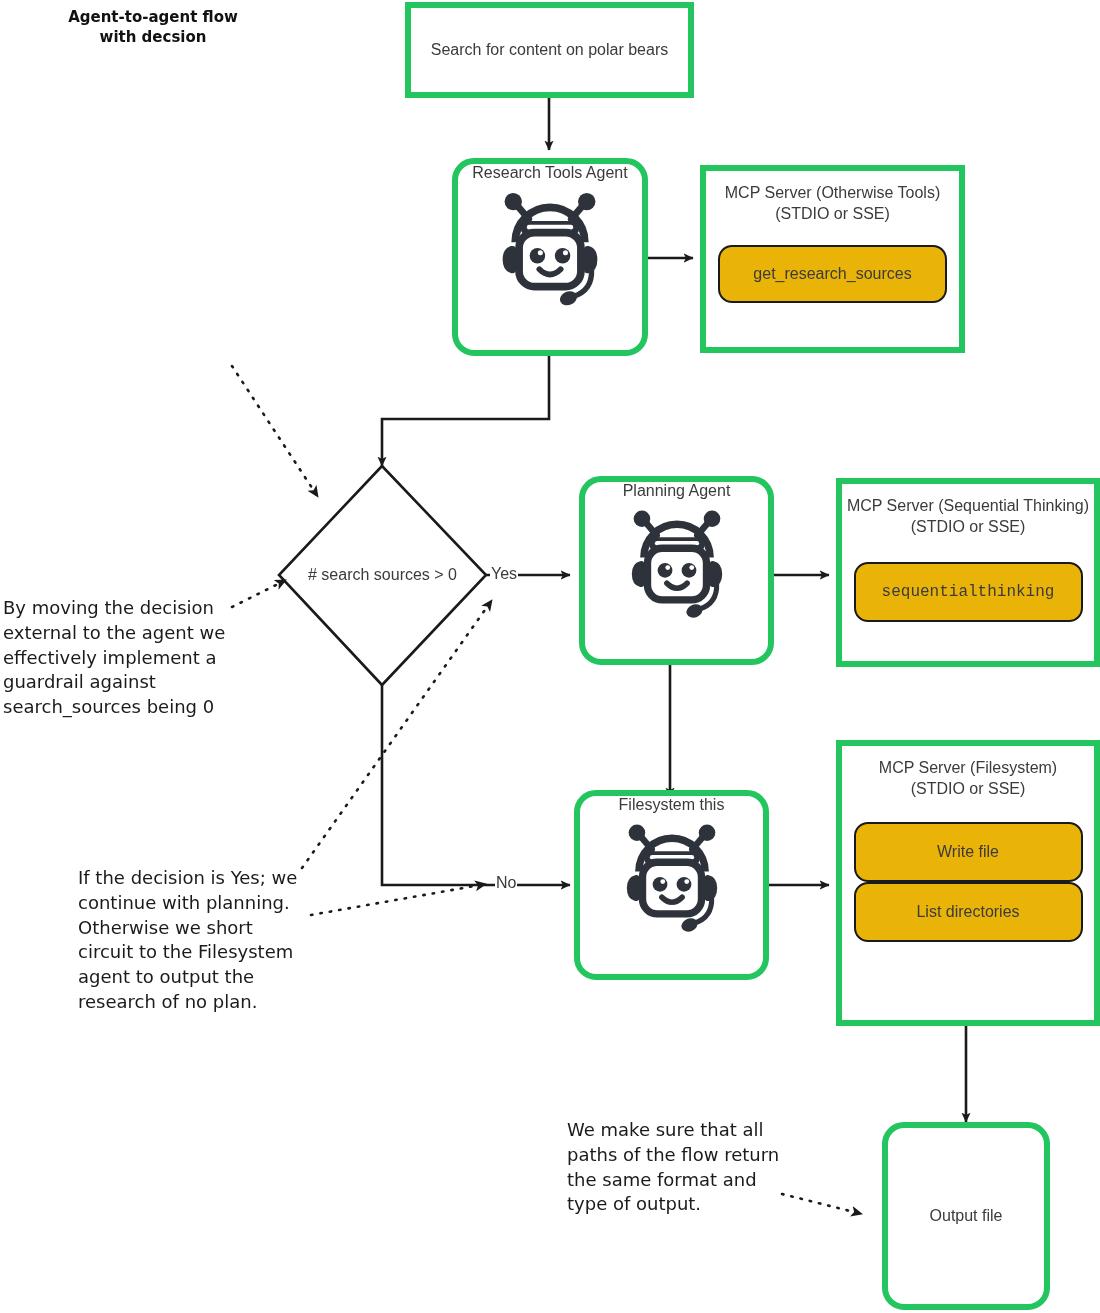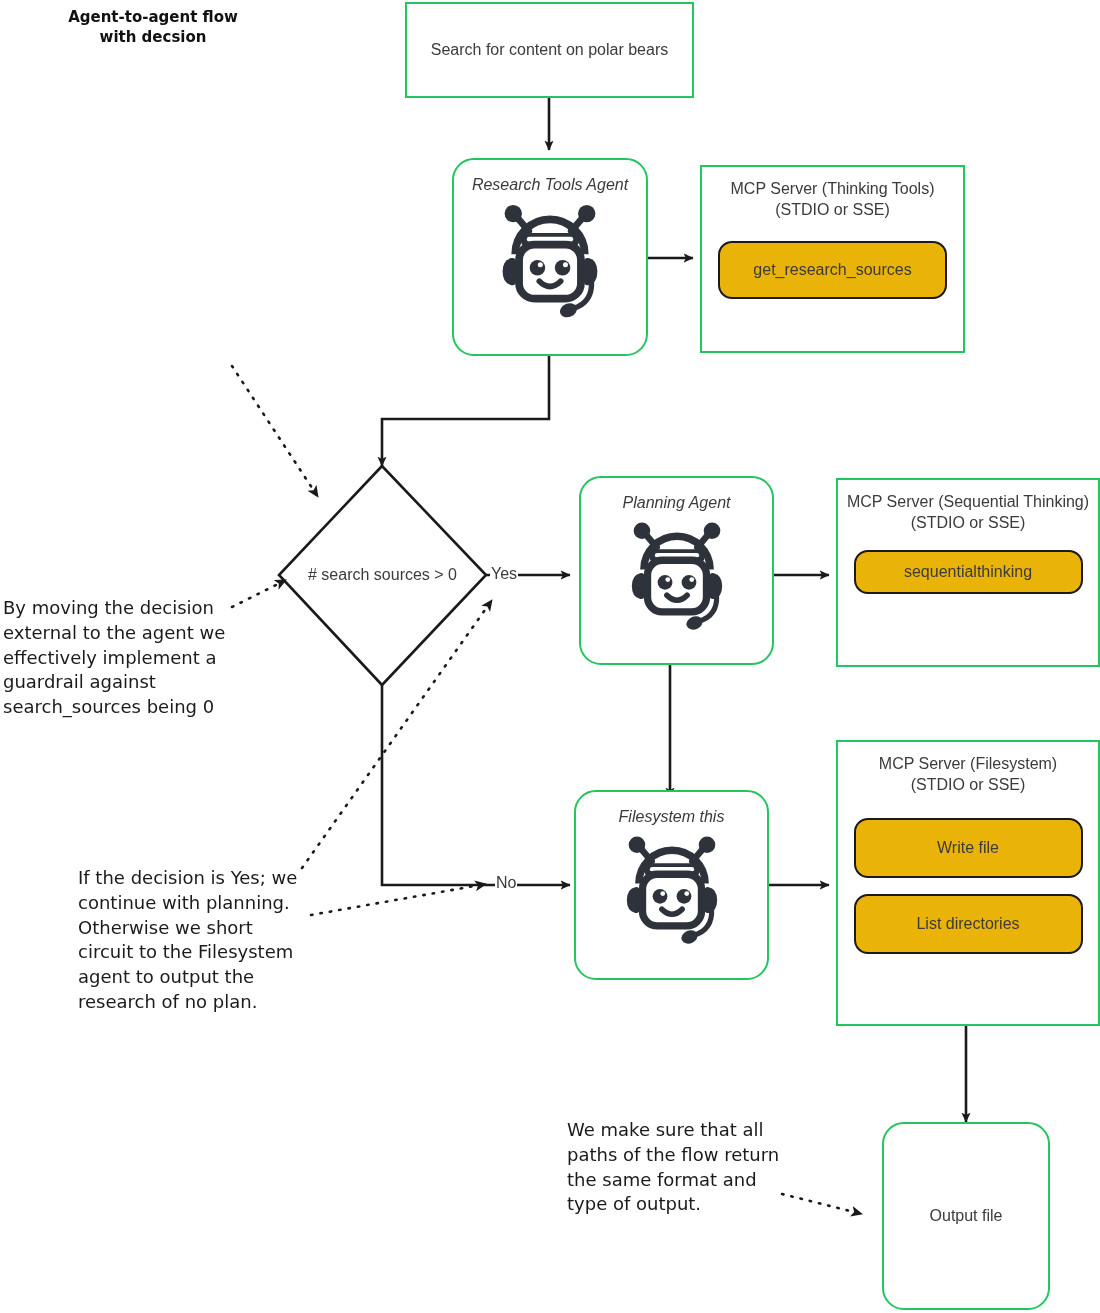--- a/index.html
+++ b/index.html
@@ -20,21 +20,21 @@
     left: 0;
     top: 0;
     width: 1100px;
     height: 1313px;
     pointer-events: none;
   }
   .node {
     position: absolute;
     box-sizing: border-box;
     background: #ffffff;
-    border: 2px solid #22c55e;
+    border: 6px solid #22c55e;
     display: flex;
     flex-direction: column;
     align-items: center;
   }
   .node-rect { border-radius: 0; }
   .node-round { border-radius: 22px; }
   .node-label {
     font-size: 16px;
     color: #3b3b3b;
     text-align: center;
@@ -60,23 +60,21 @@
     font-size: 16px;
     color: #3b3b3b;
     display: flex;
     align-items: center;
     justify-content: center;
     text-align: center;
   }
   .agent-title {
     font-size: 16px;
     color: #3b3b3b;
-    margin-top: 16px;
-    text-align: center;
-    font-style: italic;
+    text-align: center;
   }
   .robot {
     margin-top: 4px;
   }
   .annotation {
     position: absolute;
     font-size: 18px;
     line-height: 1.38;
     color: #1b1b1b;
     font-family: "DejaVu Sans", sans-serif;
@@ -181,21 +179,21 @@
         <circle cx="73" cy="72" r="8"></circle>
         <circle cx="76" cy="69" r="2.6" fill="#ffffff"></circle>
         <path d="M49 86 q11 11 22 0" fill="none" stroke="#2e323a" stroke-width="6" stroke-linecap="round"></path>
         <path d="M103 86 q1 22 -19 28" fill="none" stroke="#2e323a" stroke-width="5.5" stroke-linecap="round"></path>
         <ellipse cx="79" cy="116" rx="9" ry="7" transform="rotate(-22 79 116)"></ellipse>
       </g>
     </svg>
   </div>
 
   <div class="node node-rect" style="left:700px; top:165px; width:265px; height:188px;">
-    <div class="srv-title">MCP Server (Thinking Tools)
+    <div class="srv-title">MCP Server (Otherwise Tools)
 (STDIO or SSE)</div>
     <div class="tool" style="width:229px; height:58px; margin-top:20px;">
       <span>get_research_sources</span>
     </div>
   </div>
 
   <div class="diamond-text" style="left:279px; top:566px; width:207px;"># search sources &gt; 0</div>
 
   <div class="edge-label" style="left:490px; top:565px;">Yes</div>
   <div class="edge-label" style="left:495px; top:874px;">No</div>
@@ -221,21 +219,21 @@
         <path d="M49 86 q11 11 22 0" fill="none" stroke="#2e323a" stroke-width="6" stroke-linecap="round"></path>
         <path d="M103 86 q1 22 -19 28" fill="none" stroke="#2e323a" stroke-width="5.5" stroke-linecap="round"></path>
         <ellipse cx="79" cy="116" rx="9" ry="7" transform="rotate(-22 79 116)"></ellipse>
       </g>
     </svg>
   </div>
 
   <div class="node node-rect" style="left:836px; top:478px; width:264px; height:189px;">
     <div class="srv-title">MCP Server (Sequential Thinking)
 (STDIO or SSE)</div>
-    <div class="tool" style="width:229px; height:44px; margin-top:16px;">
+    <div class="tool" style="width:229px; height:60px; margin-top:24px;font-family:Liberation Mono, monospace;">
       <span>sequentialthinking</span>
     </div>
   </div>
 
   <div class="node node-round" style="left:574px; top:790px; width:195px; height:190px;">
     <div class="agent-title">Filesystem this</div>
     <svg class="robot" width="112" height="118" viewBox="0 0 120 128">
       <g fill="#2e323a">
         <path d="M24 58 A36 36 0 0 1 96 58" fill="none" stroke="#2e323a" stroke-width="8"></path>
         <path d="M26 20 L38 34" stroke="#2e323a" stroke-width="7" stroke-linecap="round"></path>
@@ -257,21 +255,21 @@
       </g>
     </svg>
   </div>
 
   <div class="node node-rect" style="left:836px; top:740px; width:264px; height:286px;">
     <div class="srv-title">MCP Server (Filesystem)
 (STDIO or SSE)</div>
     <div class="tool" style="width:229px; height:60px; margin-top:22px;">
       <span>Write file</span>
     </div>
-    <div class="tool" style="width:229px; height:60px; margin-top:16px;">
+    <div class="tool" style="width:229px; height:60px; margin-top:0;">
       <span>List directories</span>
     </div>
   </div>
 
   <div class="node node-round box-centered" style="left:882px; top:1122px; width:168px; height:188px;">
     <div class="node-label">Output file</div>
   </div>
 
 
   <div class="annotation" style="left:3px; top:596px; width:225px;">By moving the decision

